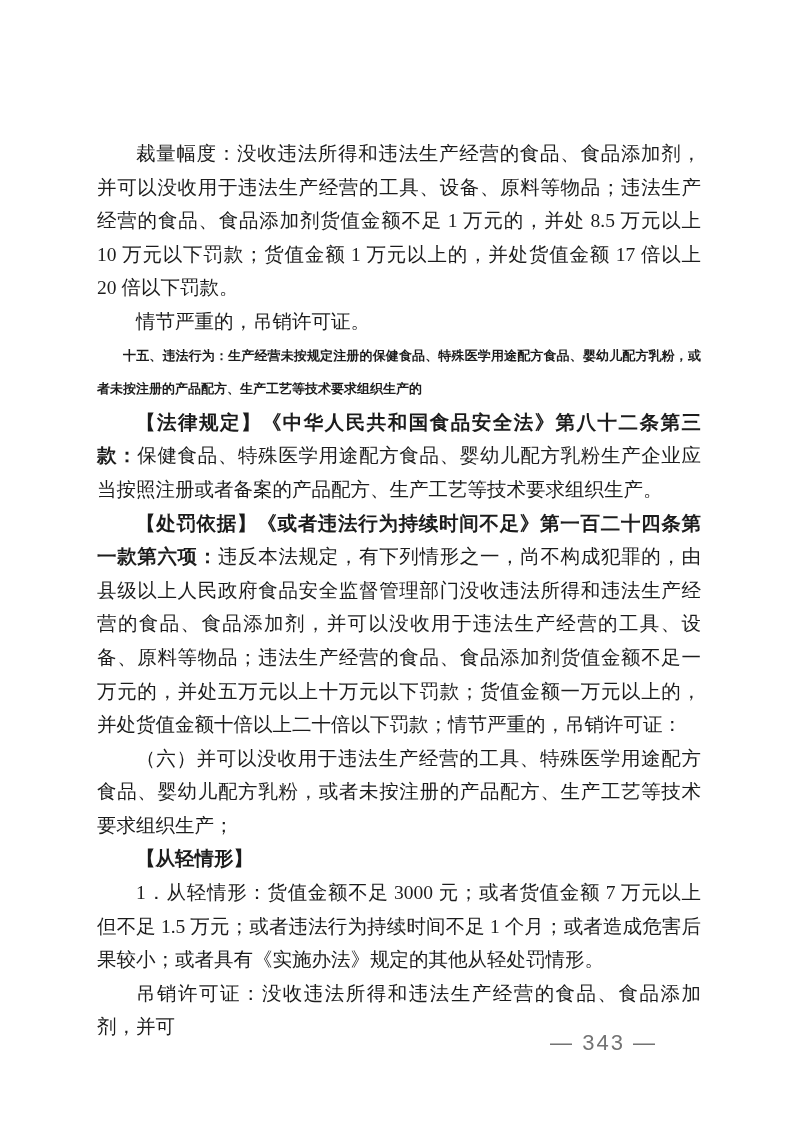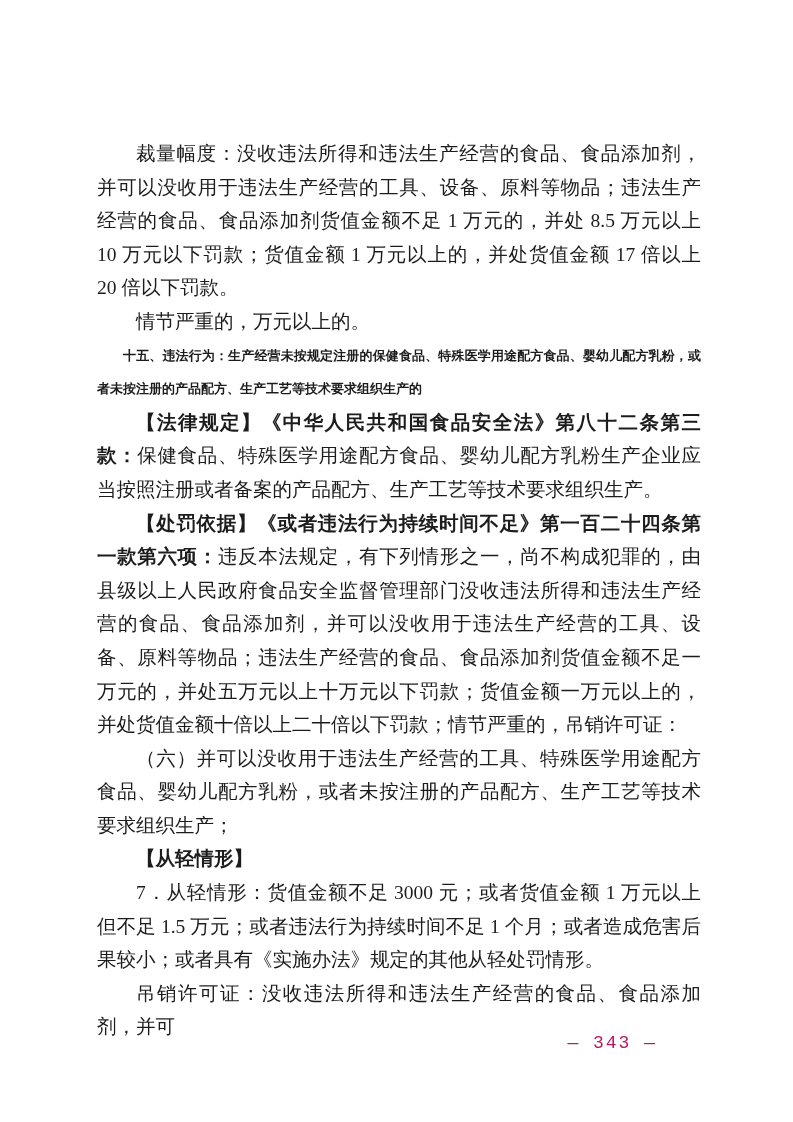--- a/index.html
+++ b/index.html
@@ -36,36 +36,36 @@
     font-weight: 700;
     font-size: 13px;
   }
   .content strong.lead {
     font-weight: 700;
   }
   .footer {
     position: absolute;
     top: 1031px;
     right: 94px;
-    font-size: 18px;
+    font-size: 22px;
     line-height: 24px;
     letter-spacing: 2px;
-    color: #be185d;
-    font-family: Liberation Mono, monospace;
+    color: #737373;
+    font-family: Liberation Sans, sans-serif;
   }
 </style>
 </head>
 <body>
 
 <div class="page">
   <div class="content" id="paragraphs">
       <p class="body">裁量幅度：没收违法所得和违法生产经营的食品、食品添加剂，并可以没收用于违法生产经营的工具、设备、原料等物品；违法生产经营的食品、食品添加剂货值金额不足 1 万元的，并处 8.5 万元以上 10 万元以下罚款；货值金额 1 万元以上的，并处货值金额 17 倍以上 20 倍以下罚款。</p>
-      <p class="body">情节严重的，万元以上的。</p>
+      <p class="body">情节严重的，吊销许可证。</p>
       <p class="heading">十五、违法行为：生产经营未按规定注册的保健食品、特殊医学用途配方食品、婴幼儿配方乳粉，或者未按注册的产品配方、生产工艺等技术要求组织生产的</p>
       <p class="body"><strong class="lead">【法律规定】《中华人民共和国食品安全法》第八十二条第三款：</strong>保健食品、特殊医学用途配方食品、婴幼儿配方乳粉生产企业应当按照注册或者备案的产品配方、生产工艺等技术要求组织生产。</p>
       <p class="body"><strong class="lead">【处罚依据】《或者违法行为持续时间不足》第一百二十四条第一款第六项：</strong>违反本法规定，有下列情形之一，尚不构成犯罪的，由县级以上人民政府食品安全监督管理部门没收违法所得和违法生产经营的食品、食品添加剂，并可以没收用于违法生产经营的工具、设备、原料等物品；违法生产经营的食品、食品添加剂货值金额不足一万元的，并处五万元以上十万元以下罚款；货值金额一万元以上的，并处货值金额十倍以上二十倍以下罚款；情节严重的，吊销许可证：</p>
       <p class="body">（六）并可以没收用于违法生产经营的工具、特殊医学用途配方食品、婴幼儿配方乳粉，或者未按注册的产品配方、生产工艺等技术要求组织生产；</p>
       <p class="body"><strong class="lead">【从轻情形】</strong></p>
-      <p class="body">7．从轻情形：货值金额不足 3000 元；或者货值金额 1 万元以上但不足 1.5 万元；或者违法行为持续时间不足 1 个月；或者造成危害后果较小；或者具有《实施办法》规定的其他从轻处罚情形。</p>
+      <p class="body">1．从轻情形：货值金额不足 3000 元；或者货值金额 7 万元以上但不足 1.5 万元；或者违法行为持续时间不足 1 个月；或者造成危害后果较小；或者具有《实施办法》规定的其他从轻处罚情形。</p>
       <p class="body">吊销许可证：没收违法所得和违法生产经营的食品、食品添加剂，并可</p>
     </div>
   <div class="footer">— 343 —</div>
 </div>
 
 </body></html>

